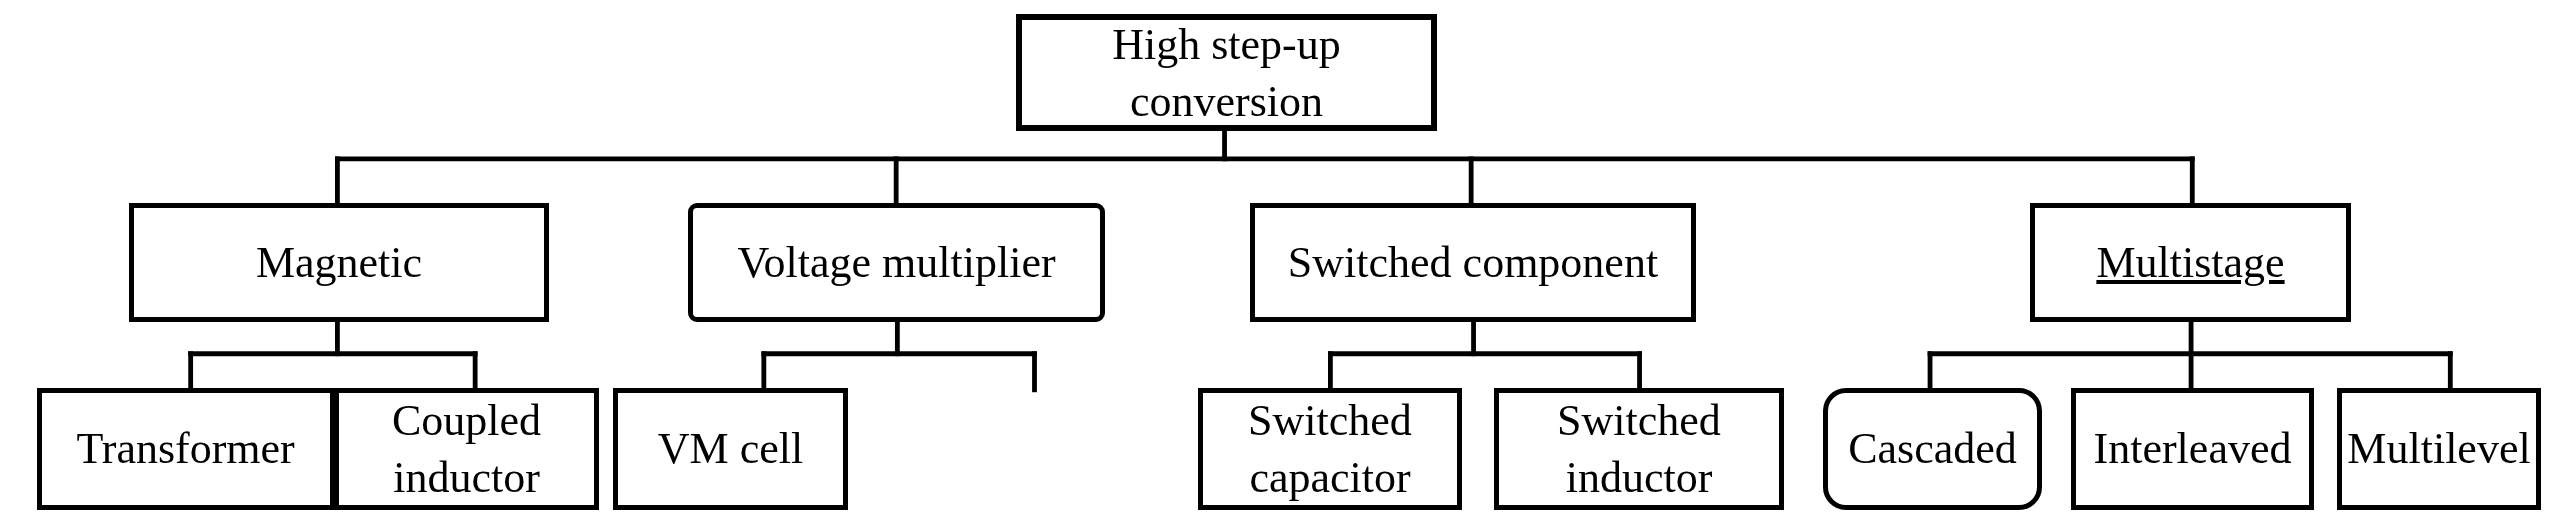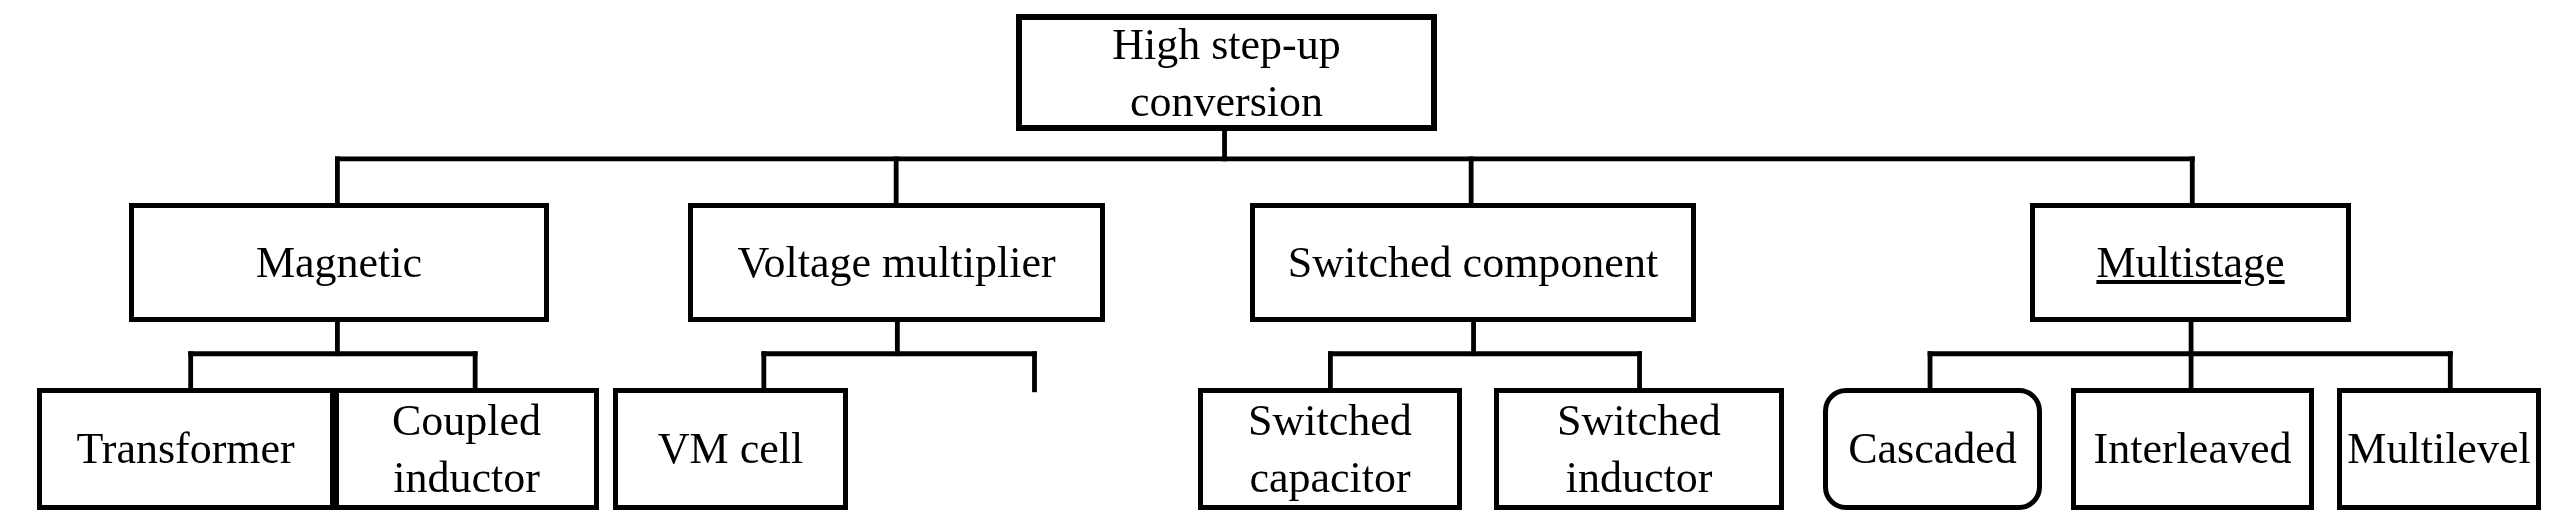--- a/index.html
+++ b/index.html
@@ -84,21 +84,21 @@
   </svg>
 
   <div class="node root" style="left:1016px; top:14.4px; width:421px; height:117px;">
     <span>High step-up
 conversion</span>
   </div>
 
   <div class="node lvl2" style="left:129px; width:420px;">
     <span>Magnetic</span>
   </div>
-  <div class="node lvl2" style="left:688px; width:417px;">
+  <div class="node lvl2" style="left:688px; width:417px;border-radius:9px;">
     <span>Voltage multiplier</span>
   </div>
   <div class="node lvl2" style="left:1250px; width:446px;">
     <span>Switched component</span>
   </div>
   <div class="node lvl2" style="left:2030px; width:321px;text-decoration:underline;">
     <span>Multistage</span>
   </div>
 
   <div class="node lvl3" style="left:12.6px; width:298px;margin-left:24px;">

